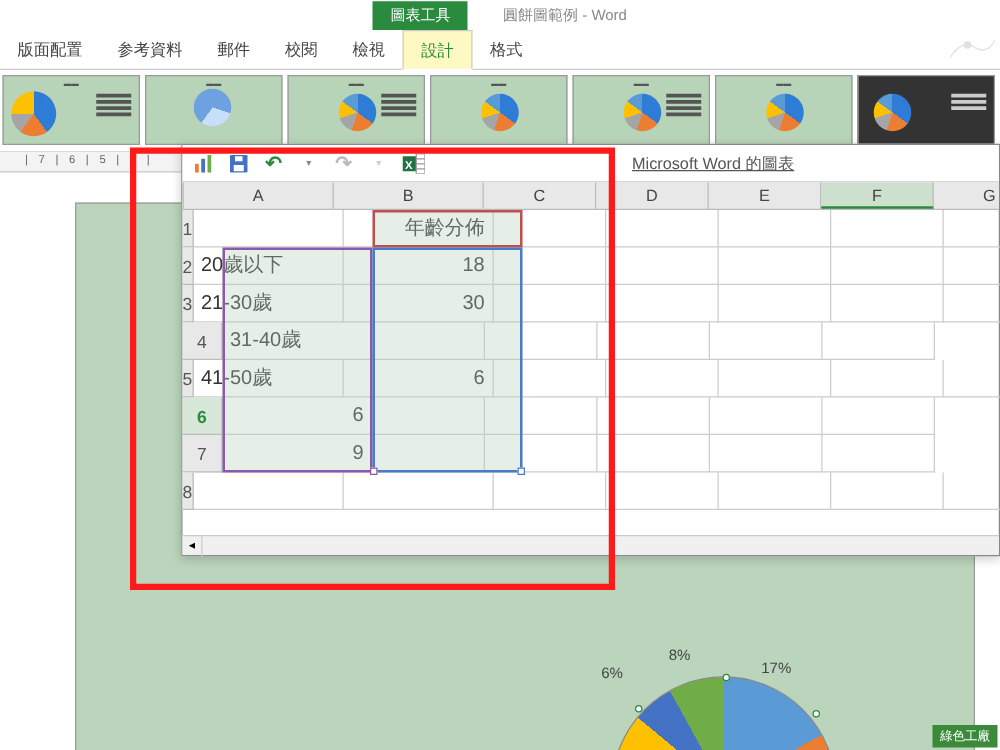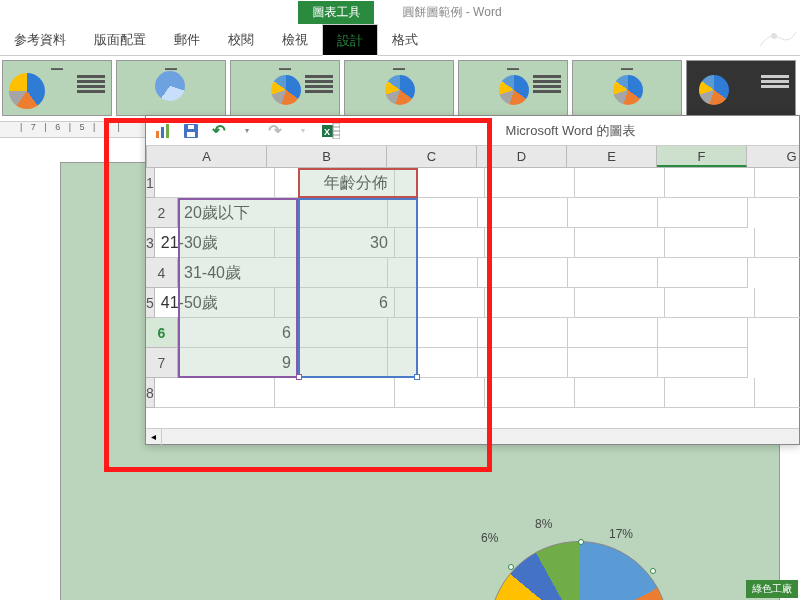--- a/index.html
+++ b/index.html
@@ -3,21 +3,21 @@
 <meta charset="utf-8">
 <style>
 * { box-sizing: border-box; margin: 0; padding: 0; font-family: "Microsoft JhengHei", "Segoe UI", sans-serif; }
 body { width: 800px; height: 600px; background: #fff; overflow: hidden; position: relative; }
 
 .title-bar { height: 24px; background: #fff; display: flex; align-items: center; justify-content: center; gap: 28px; font-size: 12px; color: #888; }
 .title-bar .ctx { background: #2a8b3f; color: #fff; padding: 3px 14px; font-size: 12px; }
 
 .ribbon-tabs { height: 32px; background: #fff; display: flex; border-bottom: 1px solid #ccc; }
 .ribbon-tabs .tab { padding: 7px 14px; font-size: 13px; color: #444; cursor: pointer; }
-.ribbon-tabs .tab.active { border: 1px solid #ccc; border-bottom: 1px solid #fff; background: #000000; color: #2a8b3f; margin-bottom: -1px; }
+.ribbon-tabs .tab.active { border: 1px solid #ccc; border-bottom: 1px solid #fff; background: #fef9c3; color: #2a8b3f; margin-bottom: -1px; }
 
 .gallery { height: 66px; background: #fff; display: flex; gap: 4px; padding: 4px 2px; border-bottom: 1px solid #ccc; }
 .gallery .thumb { width: 110px; height: 56px; background: #b8d4b8; border: 1px solid #999; position: relative; cursor: pointer; flex-shrink: 0; }
 .gallery .thumb.dark { background: #333; }
 .gallery .pie-mini { position: absolute; bottom: 4px; left: 8px; width: 30px; height: 30px; border-radius: 50%; background: conic-gradient(#2e7cd6 0 40%, #ed7d31 40% 60%, #a5a5a5 60% 75%, #ffc000 75% 100%); }
 .gallery .pie-mini2 { position: absolute; top: 14px; left: 40px; width: 30px; height: 30px; border-radius: 50%; background: conic-gradient(#2e7cd6 0 35%, #ed7d31 35% 55%, #a5a5a5 55% 70%, #ffc000 70% 85%, #5b9bd5 85% 100%); }
 .gallery .legend-mini { position: absolute; right: 6px; top: 14px; width: 28px; height: 24px; display: flex; flex-direction: column; gap: 2px; }
 .gallery .legend-mini i { display: block; height: 3px; background: #555; }
 .gallery .title-mini { position: absolute; top: 4px; left: 0; right: 0; height: 6px; text-align: center; color: #555; font-size: 6px; }
 
@@ -31,21 +31,21 @@
 
 .pie-wrap { position: absolute; bottom: -60px; right: 80px; width: 260px; height: 260px; }
 .pie-big { position: absolute; top: 60px; left: 50px; width: 180px; height: 180px; border-radius: 50%; background: conic-gradient(#5b9bd5 0 17%, #ed7d31 17% 45%, #a5a5a5 45% 70%, #ffc000 70% 86%, #4472c4 86% 92%, #70ad47 92% 100%); border: 1px solid #888; }
 .pie-handle { position: absolute; width: 6px; height: 6px; background: #fff; border: 1px solid #2a8b3f; border-radius: 50%; }
 .pie-label { position: absolute; font-size: 12px; color: #444; background: transparent; }
 
 
 .datasheet { position: absolute; top: 115px; left: 145px; width: 655px; height: 330px; background: #fff; border: 1px solid #888; box-shadow: 0 2px 8px rgba(0,0,0,0.2); }
 .ds-toolbar { height: 30px; background: #fff; border-bottom: 1px solid #ccc; display: flex; align-items: center; gap: 10px; padding: 0 8px; }
 .ds-toolbar .ico { width: 18px; height: 18px; cursor: pointer; display: inline-flex; align-items: center; justify-content: center; }
-.ds-title { flex: 1; text-align: center; font-size: 13px; color: #555; }
+.ds-title { flex: 1; text-align: center; font-size: 13px; color: #555; text-decoration: underline; }
 .ds-grid { position: relative; }
 .col-headers { display: flex; height: 22px; background: #e8e8e8; border-bottom: 1px solid #bbb; }
 .col-headers .corner { width: 32px; border-right: 1px solid #bbb; background: #e0e0e0; }
 .col-headers .ch { flex: 0 0 90px; border-right: 1px solid #bbb; text-align: center; font-size: 13px; color: #444; line-height: 22px; cursor: pointer; }
 .col-headers .ch.wide { flex: 0 0 120px; }
 .col-headers .ch.sel { background: #cde0ce; border-bottom: 2px solid #2a8b3f; }
 .row { display: flex; height: 30px; }
 .row .rh { width: 32px; background: #e8e8e8; border-right: 1px solid #bbb; border-bottom: 1px solid #bbb; text-align: center; font-size: 14px; color: #555; line-height: 30px; cursor: pointer; }
 .row .rh.active { color: #2a8b3f; font-weight: bold; background: #d8e8d8; }
 .row .cell { flex: 0 0 90px; border-right: 1px solid #ccc; border-bottom: 1px solid #ccc; padding: 0 6px; font-size: 16px; color: #333; line-height: 30px; white-space: nowrap; }
@@ -72,22 +72,22 @@
   <span>圓餅圖範例 - Word</span>
 </div>
 <div class="deco">
   <svg viewBox="0 0 36 26">
       <path d="M0 20 Q10 5 20 12 Q30 18 36 6" stroke="#888" fill="none" stroke-width="1"></path>
       <circle cx="14" cy="10" r="3" fill="#888"></circle>
     </svg>
 </div>
 
 <div class="ribbon-tabs">
+  <div class="tab">版面配置</div>
   <div class="tab">参考資料</div>
-  <div class="tab">版面配置</div>
   <div class="tab">郵件</div>
   <div class="tab">校閱</div>
   <div class="tab">檢視</div>
   <div class="tab active">設計</div>
   <div class="tab">格式</div>
 </div>
 
 <div class="gallery">
   <div class="thumb">
       <div class="title-mini">▬▬</div>
@@ -213,20 +213,21 @@
         <div class="cell wide num">年齡分佈</div>
         <div class="cell"></div>
         <div class="cell"></div>
         <div class="cell"></div>
         <div class="cell"></div>
         <div class="cell"></div>
       </div>
     <div class="row">
         <div class="rh">2</div>
         <div class="cell wide">20歲以下</div>
+        <div class="cell wide num">18</div>
         <div class="cell"></div>
         <div class="cell"></div>
         <div class="cell"></div>
         <div class="cell"></div>
         <div class="cell"></div>
       </div>
     <div class="row">
         <div class="rh">3</div>
         <div class="cell wide">21-30歲</div>
         <div class="cell wide num">30</div>

